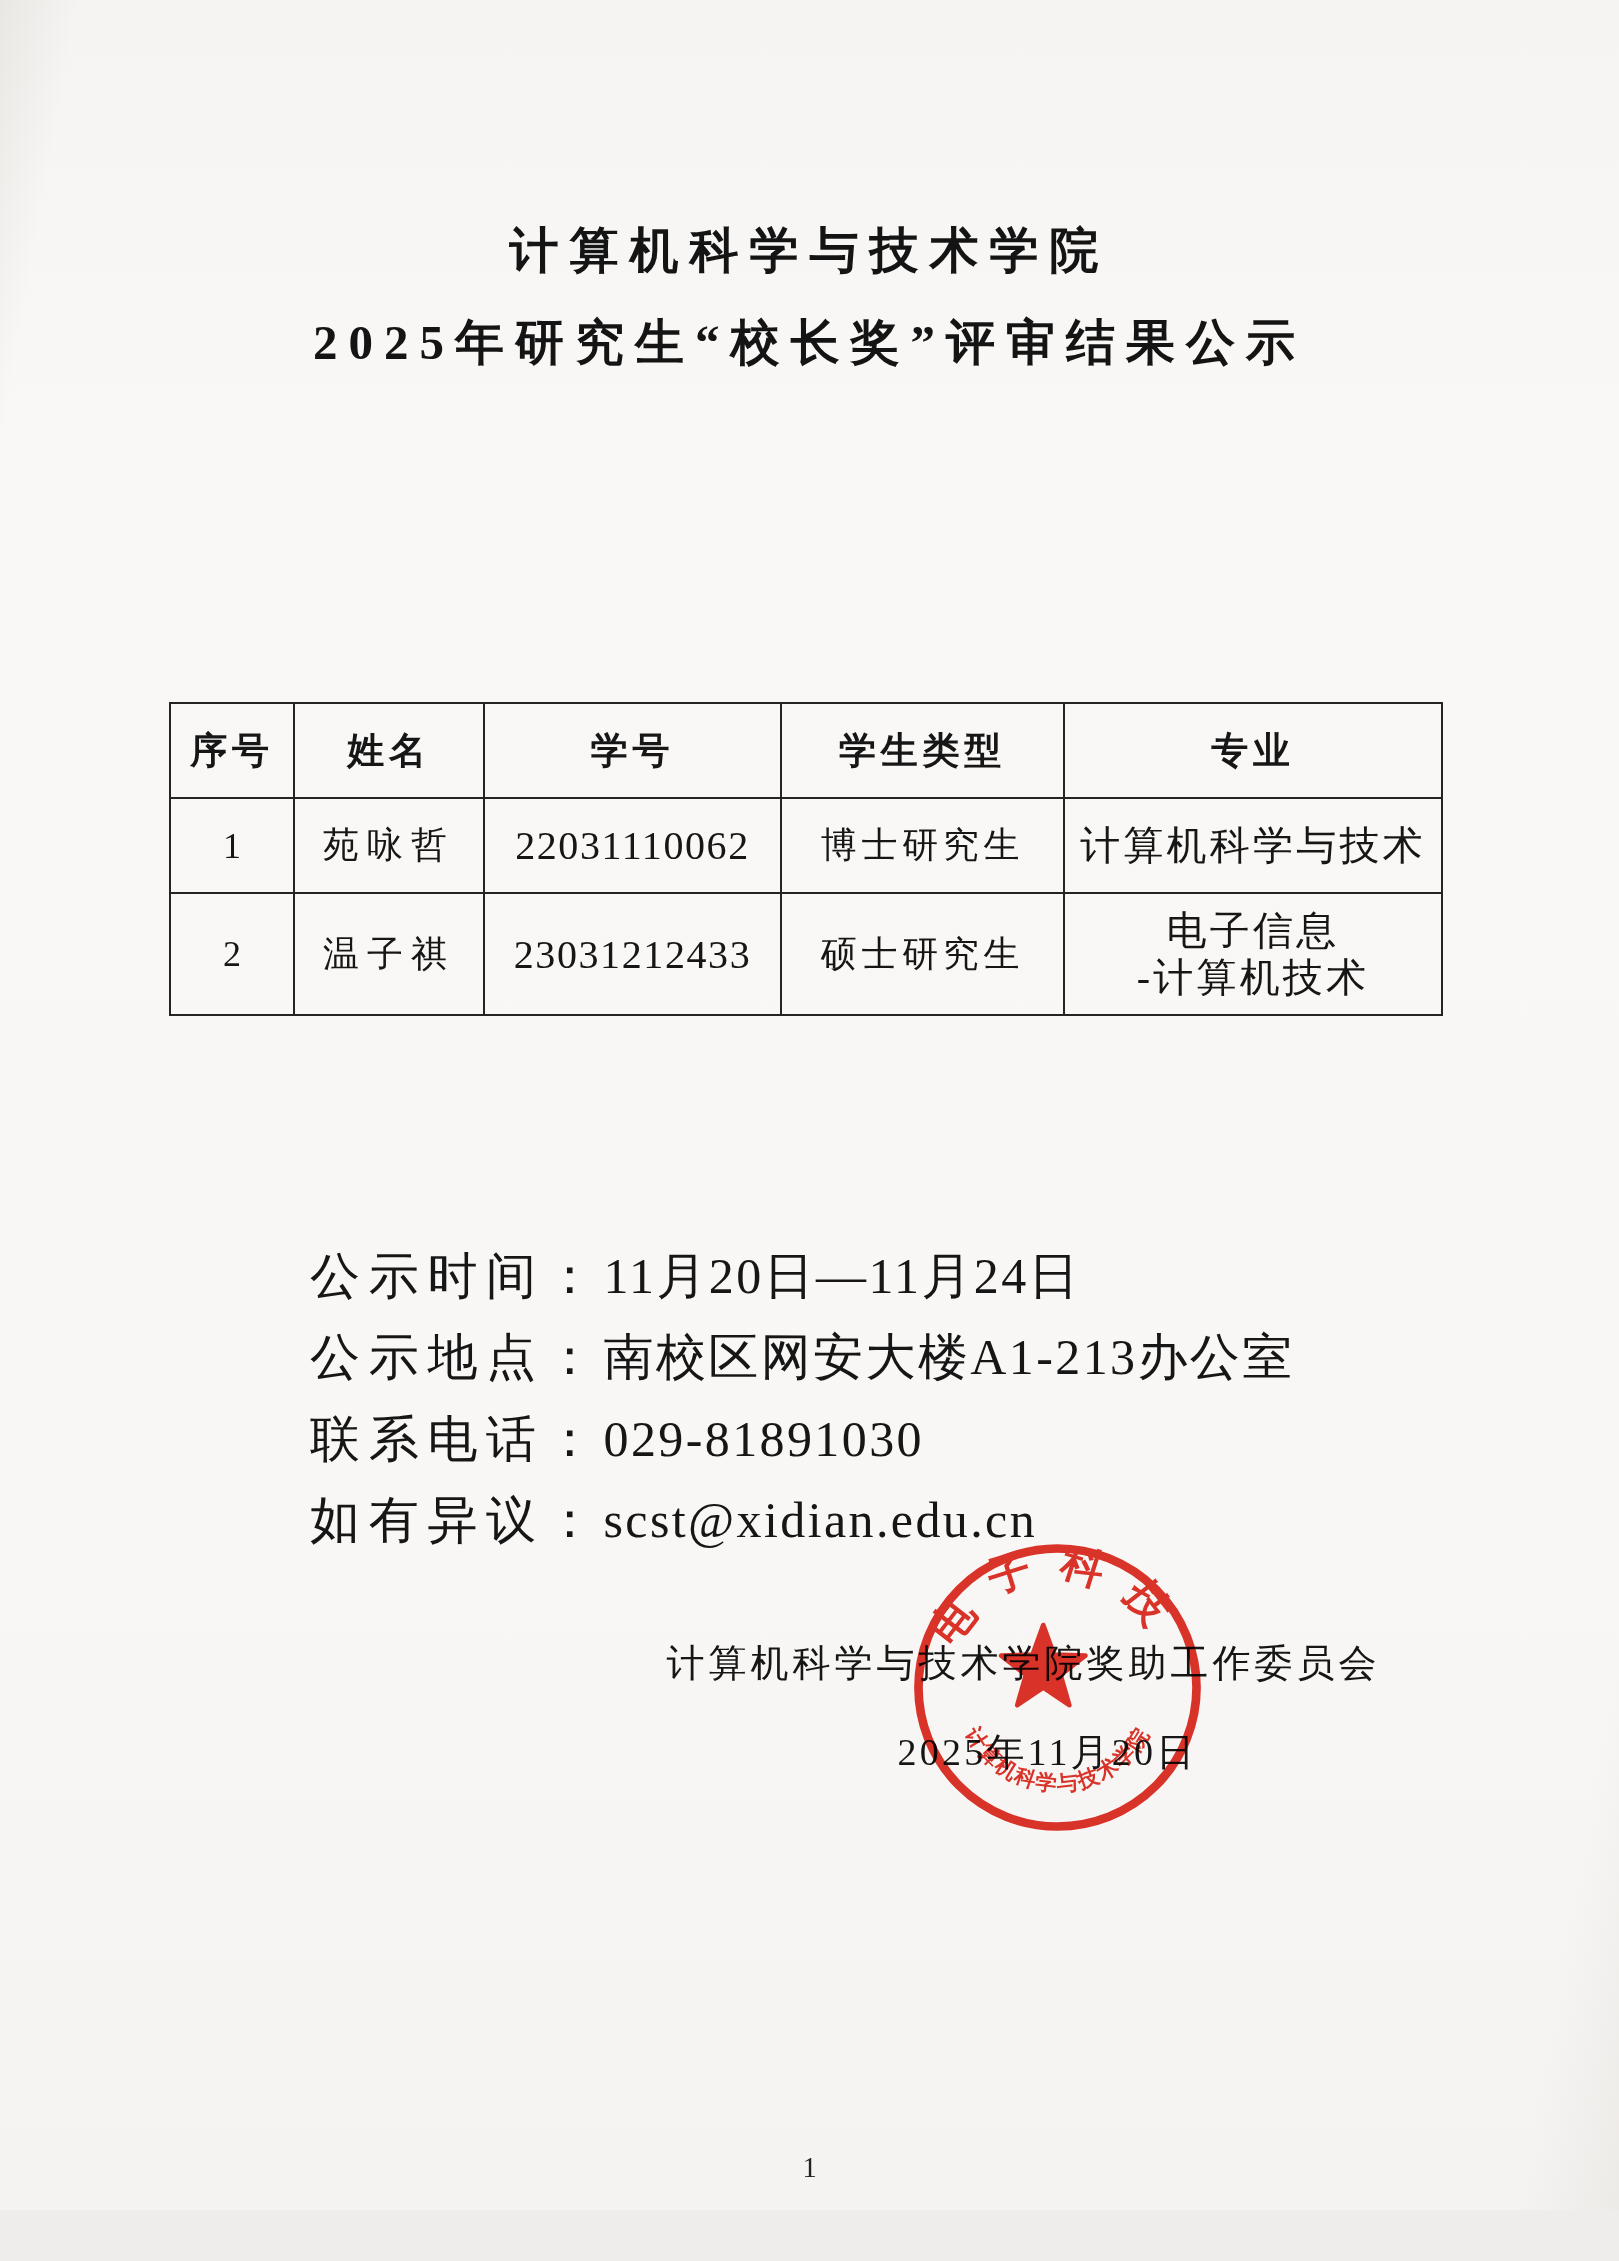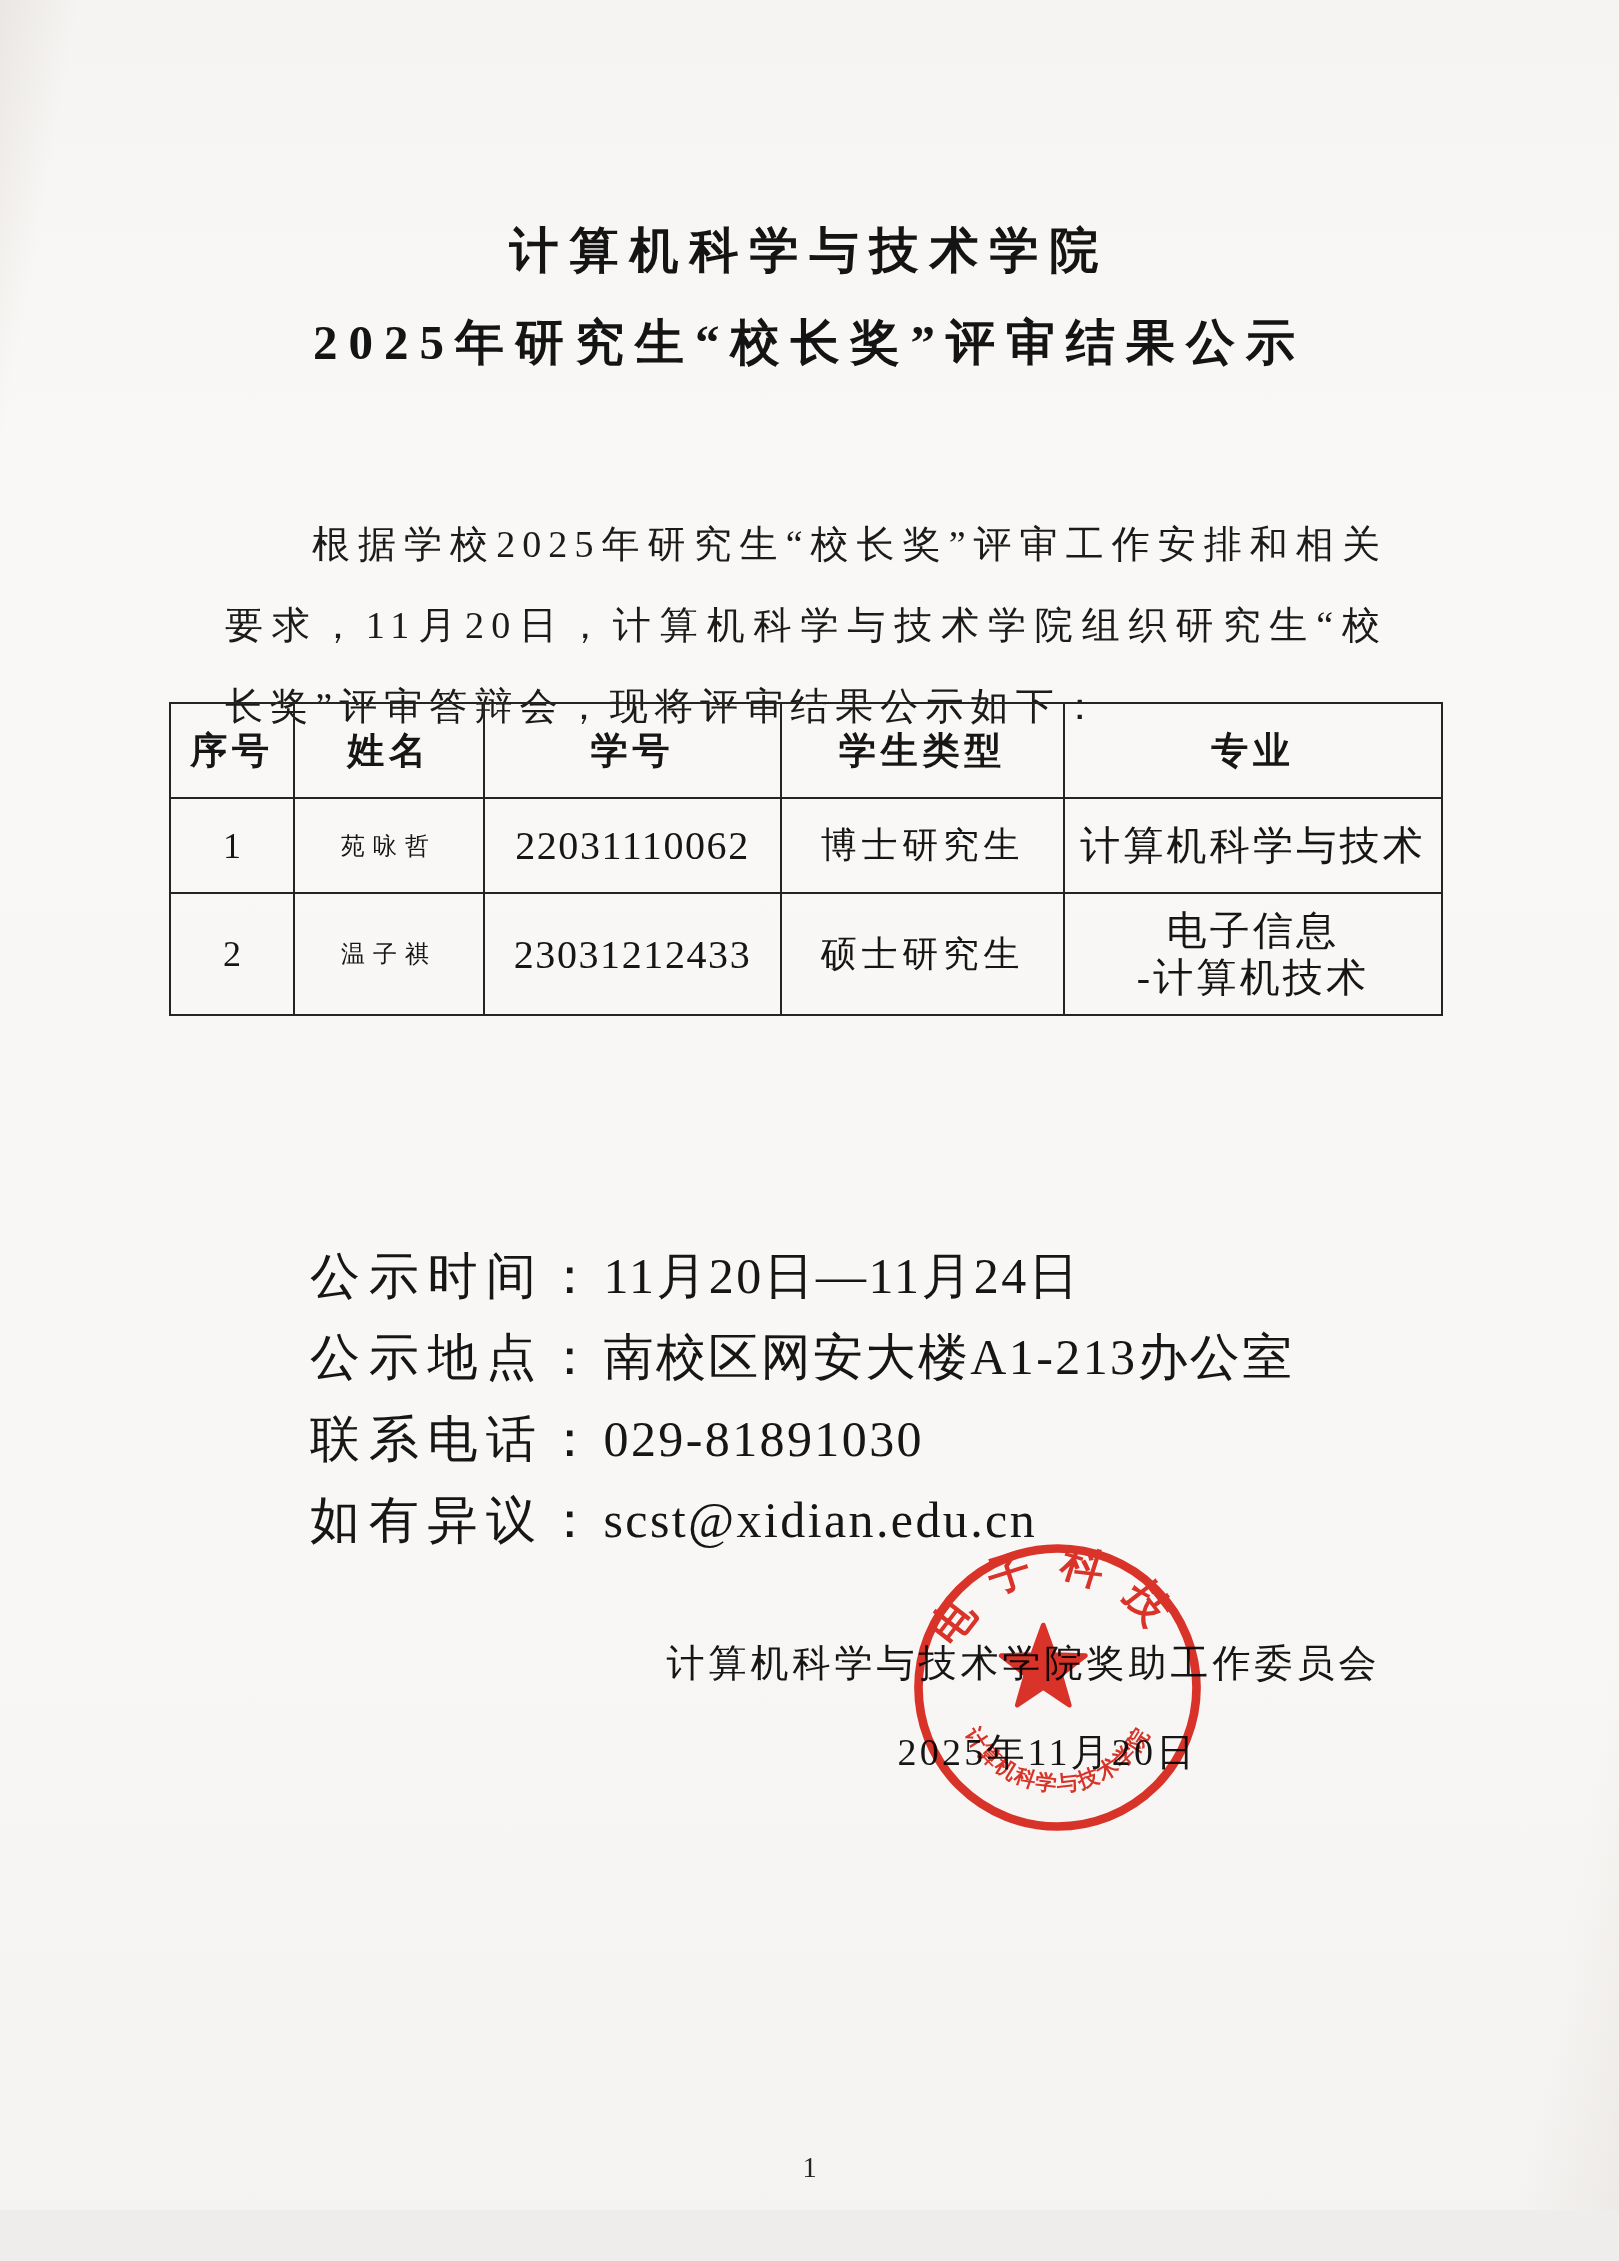--- a/index.html
+++ b/index.html
@@ -53,21 +53,21 @@
     color:#161616;
     overflow:hidden;
   }
   table.results th{
     font-size:37px;font-weight:700;letter-spacing:4.7px;
     height:93px;
   }
   tr.r1 td{height:93px;}
   tr.r2 td{height:120px;}
   td.c-no{font-size:36px;}
-  td.c-name{font-size:24px;letter-spacing:8px;}
+  td.c-name{font-size:36px;letter-spacing:8px;}
   td.c-id{font-size:40px;letter-spacing:1.6px;font-weight:500;}
   td.c-type{font-size:36px;letter-spacing:4.7px;font-family:Liberation Serif, serif;}
   td.c-major{font-size:40px;letter-spacing:3.2px;white-space:pre-line;line-height:47px;}
   .info-line{
     position:absolute;left:310px;
     font-size:50px;
     white-space:nowrap;
     color:#161616;
   }
   .info-line .lbl{letter-spacing:8.7px;}
@@ -103,21 +103,20 @@
   .seal .arcBottom{font-size:27px;letter-spacing:2px;}
 </style>
 </head>
 <body>
 
 <div class="page">
 
   <div class="doc-title l1">计算机科学与技术学院</div>
   <div class="doc-title l2">2025年研究生“校长奖”评审结果公示</div>
 
-  <p class="para p1">根据学校2025年研究生“校长奖”评审工作安排和相关要求，11月20日，计算机科学与技术学院组织研究生“校长奖”评审答辩会，现将评审结果公示如下：</p>
 
   <table class="results">
     <colgroup>
       <col style="width:124px">
         <col style="width:190px">
         <col style="width:297px">
         <col style="width:283px">
         <col style="width:378px">
     </colgroup>
     <thead>

